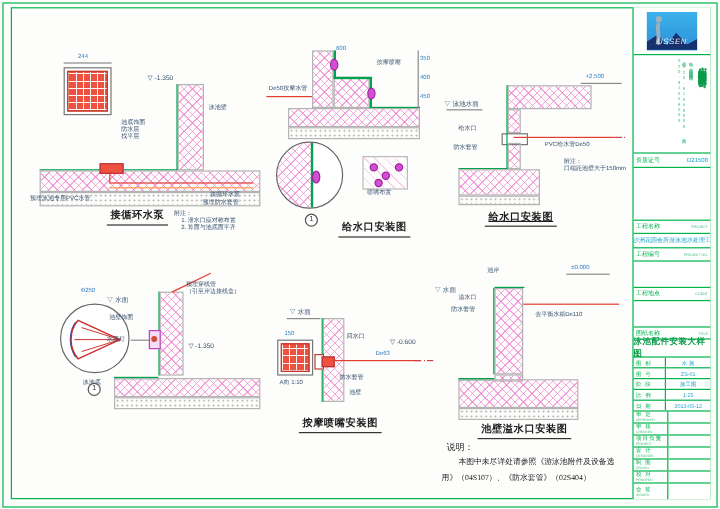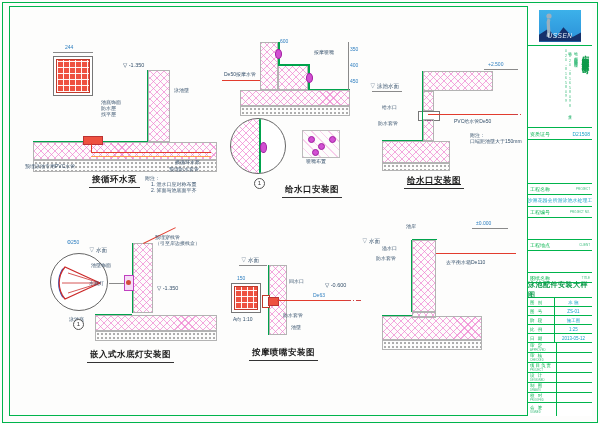--- a/index.html
+++ b/index.html
@@ -193,21 +193,20 @@
     <span class="abs lbl" style="left:130px;top:6px;">（引至岸边接线盒）</span>
     <span class="abs lvl" style="left:64px;top:12px;">▽ 水面</span>
     <span class="abs lbl" style="left:66px;top:28px;">池壁饰面</span>
     <span class="abs lbl" style="left:64px;top:46px;">水底灯</span>
     <span class="abs lvl" style="left:132px;top:50px;">▽ -1.350</span>
     <div class="abs gl" style="left:70px;top:79px;width:37px;height:1.5px;"></div>
     <div class="abs hatch" style="left:70px;top:80px;width:122px;height:16px;"></div>
     <div class="abs conc" style="left:70px;top:96px;width:122px;height:10px;"></div>
     <span class="abs lbl" style="left:44px;top:82px;">泳池底</span>
     <div class="abs num" style="left:48px;top:84px;">1</div>
-    <span class="abs cap" style="left:62px;top:114px;">嵌入式水底灯安装图</span>
   </div>
 
   <div class="abs" style="left:225px;top:255px;width:136px;height:106px;">
     <span class="abs lvl" style="left:16px;top:2px;">▽ 水面</span>
     <div class="abs dl" style="left:14px;top:10px;width:28px;"></div>
     <div class="abs hatch" style="left:44px;top:10px;width:18px;height:70px;"></div>
     <div class="abs gl" style="left:42.5px;top:10px;width:1.5px;height:70px;"></div>
     <span class="abs dim" style="left:12px;top:20px;">150</span>
     <div class="abs grate-outer" style="left:6px;top:28px;width:30px;height:30px;">
       <div class="grate"></div>
@@ -234,22 +233,28 @@
     <div class="abs gl" style="left:52.5px;top:22px;width:1.5px;height:72px;"></div>
     <div class="abs rl" style="left:78px;top:35px;width:80px;height:1.4px;"></div>
     <span class="abs lbl" style="left:88px;top:42px;">去平衡水箱De110</span>
     <span class="abs lbl" style="left:24px;top:28px;">溢水口</span>
     <span class="abs lbl" style="left:18px;top:38px;">防水套管</span>
     <span class="abs lvl" style="left:4px;top:20px;">▽ 水面</span>
     <div class="abs hatch" style="left:54px;top:94px;width:24px;height:6px;"></div>
     <div class="abs gl" style="left:24px;top:97px;width:30px;height:1.5px;"></div>
     <div class="abs hatch" style="left:24px;top:98px;width:100px;height:24px;"></div>
     <div class="abs conc" style="left:24px;top:122px;width:100px;height:10px;"></div>
-  </div>
-
+    <span class="abs cap" style="left:40px;top:134px;">池壁溢水口安装图</span>
+  </div>
+
+  <div class="abs" style="left:368px;top:368px;width:158px;height:46px;">
+    <span class="abs note-t" style="left:4px;top:0px;">说明：</span>
+    <span class="abs note-l" style="left:14px;top:13px;">本图中未尽详处请参照《游泳池附件及设备选</span>
+    <span class="abs note-l" style="left:0px;top:26px;">用》（04S107）、《防水套管》（02S404）</span>
+  </div>
 
   <div class="abs tb">
 
     <div class="tb-sec tb-logo">
       <div class="logo-box">
         <div class="logo-mtn"></div>
         <svg width="12" height="26" style="position:absolute;left:4px;top:2px;">
           <circle cx="6" cy="4" r="2.6" fill="#9db0bd"></circle>
           <path d="M6 7 C3.5 12 7.5 16 5 25" stroke="#9db0bd" stroke-width="3.2" fill="none"></path>
         </svg>

